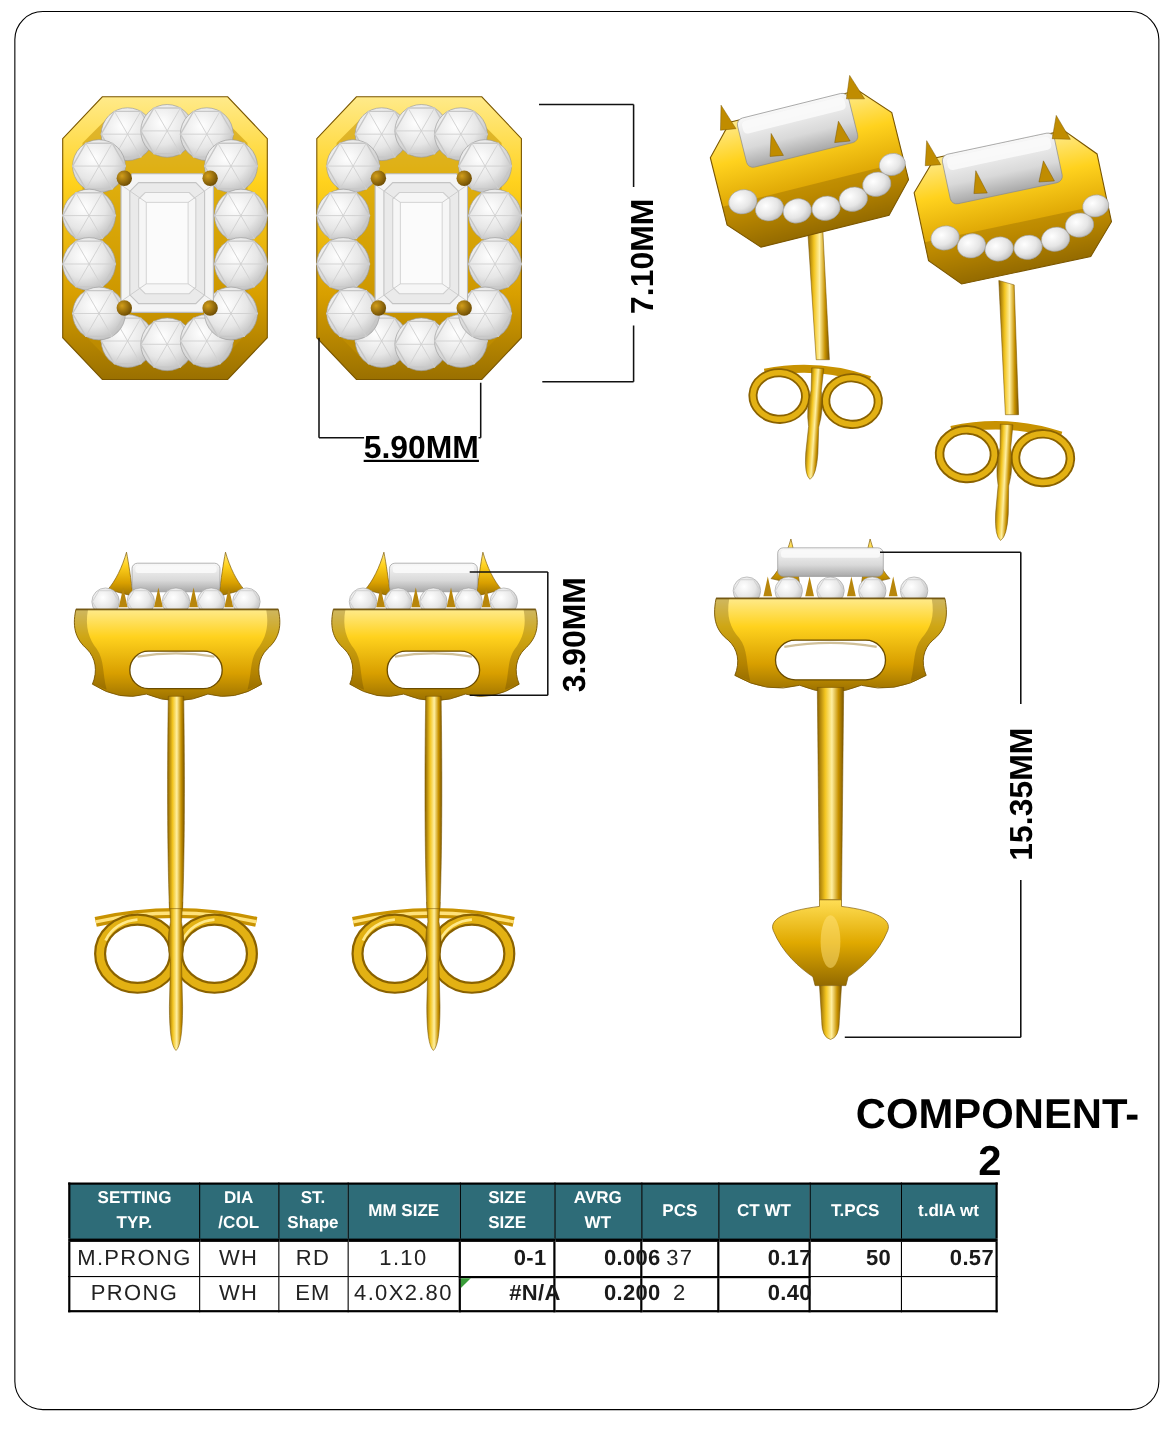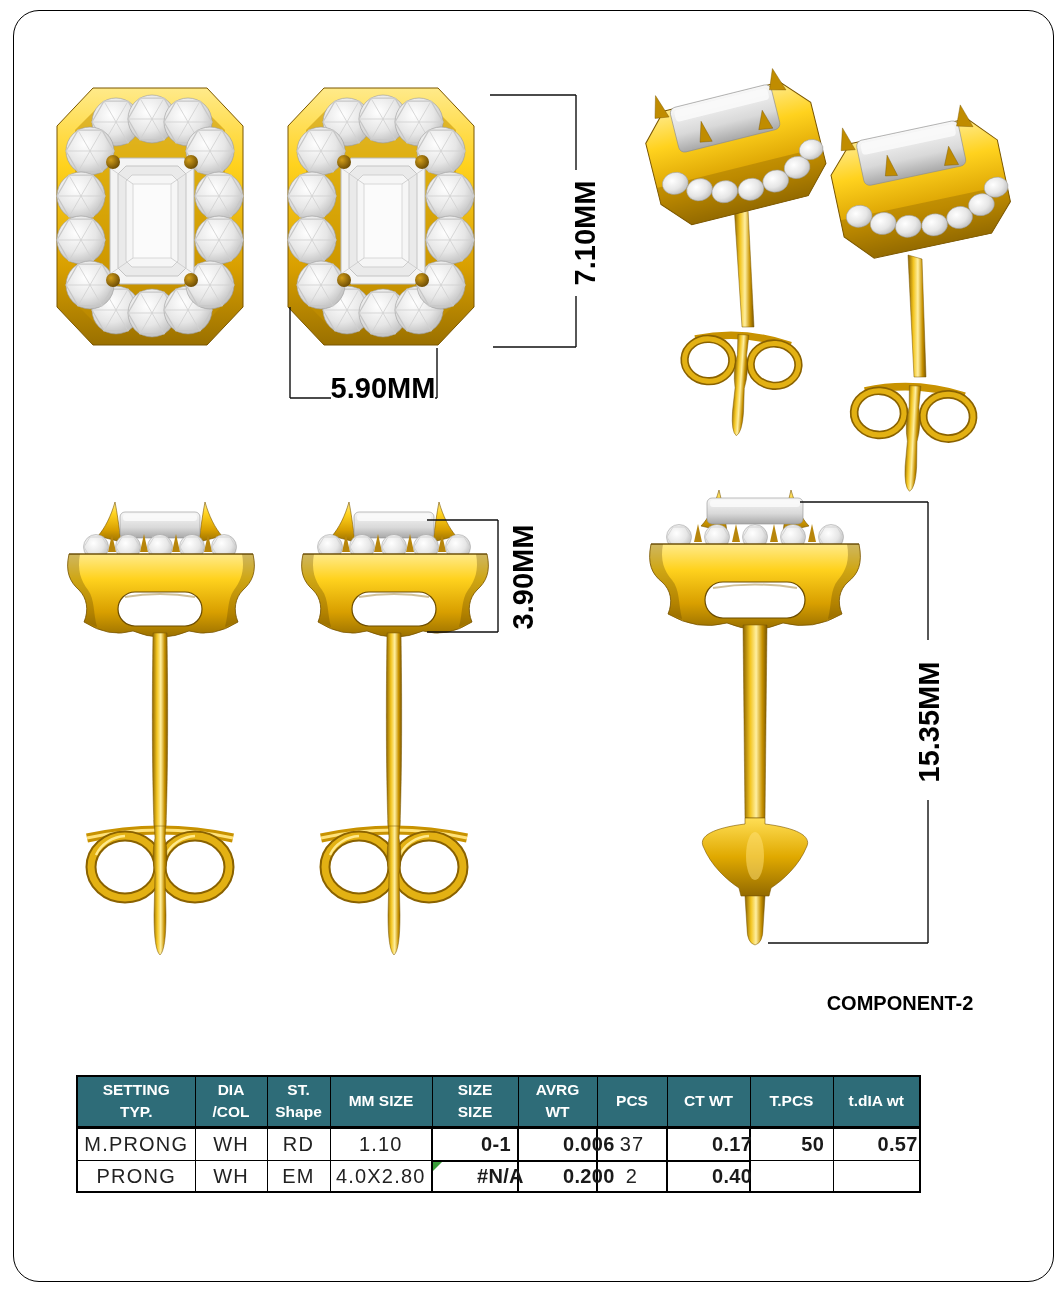--- a/index.html
+++ b/index.html
@@ -9,22 +9,22 @@
               border:1.5px solid #000;border-radius:26px;}
   #art{position:absolute;left:0;top:0;}
   .dim-label{position:absolute;font-weight:700;font-size:29px;color:#000;
              display:flex;align-items:center;justify-content:center;white-space:nowrap;}
   .rot{transform:rotate(-90deg);}
   #title-box{position:absolute;left:208px;top:1010px;width:552px;height:50px;
              border:1px solid #c9c9c9;display:flex;align-items:center;justify-content:center;}
   #title-box .t{font-weight:700;font-size:29px;color:#000;text-decoration:underline;
                 text-decoration-thickness:2.5px;text-underline-offset:5px;letter-spacing:0px;}
   #component-label{position:absolute;left:778px;top:992px;width:244px;text-align:center;
-                   font-weight:700;font-size:20px;color:#000;}
-  #spec-table{position:absolute;left:76px;top:1075px;width:843px;border-collapse:collapse;
+                   font-weight:700;font-size:38px;color:#000;}
+  #spec-table{position:absolute;left:62px;top:1075px;width:843px;border-collapse:collapse;
               table-layout:fixed;}
   #spec-table th{background:#2E6C78;color:#fff;font-weight:700;font-size:15.5px;
                  border:1.5px solid #000;border-bottom:3px solid #000;padding:2px 1px;
                  vertical-align:middle;line-height:1.45;}
   #spec-table th span{display:block;}
   #spec-table td{border:1.5px solid #000;height:29px;text-align:center;font-size:20px;
                  color:#1a1a1a;padding:0 2px;position:relative;white-space:nowrap;}
   #spec-table tr.r1 td{height:31px;}
   #spec-table td.light{font-weight:400;letter-spacing:1.2px;color:#222;}
   #spec-table td.bold{font-weight:700;letter-spacing:0.3px;padding-left:44px;}
@@ -264,21 +264,21 @@
 
     <g stroke="#111" stroke-width="1.4" fill="none">
       <path d="M490,95 H576 M493,347 H576 M576,95 V170 M576,296 V347"></path>
       <path d="M290,307 V398 M437,348 V398 M290,398 H331 M435,398 H437"></path>
       <path d="M427,520 H498 M427,632 H498 M498,520 V632"></path>
       <path d="M800,502 H928 M768,943 H928 M928,502 V640 M928,800 V943"></path>
     </g>
   </svg>
 
   <div class="dim-label rot" style="left:510px;top:215px;width:150px;height:36px;">7.10MM</div>
-  <div class="dim-label" style="left:308px;top:370px;width:150px;height:36px;">5.90MM</div>
+  <div class="dim-label" style="left:308px;top:389px;width:150px;height:36px;text-decoration:underline;">5.90MM</div>
   <div class="dim-label rot" style="left:448px;top:559px;width:150px;height:36px;">3.90MM</div>
   <div class="dim-label rot" style="left:844px;top:704px;width:170px;height:36px;">15.35MM</div>
 
   <div id="component-label">COMPONENT-2</div>
 
   <table id="spec-table">
     <colgroup>
       <col style="width:118px">
         <col style="width:72px">
         <col style="width:63px">

